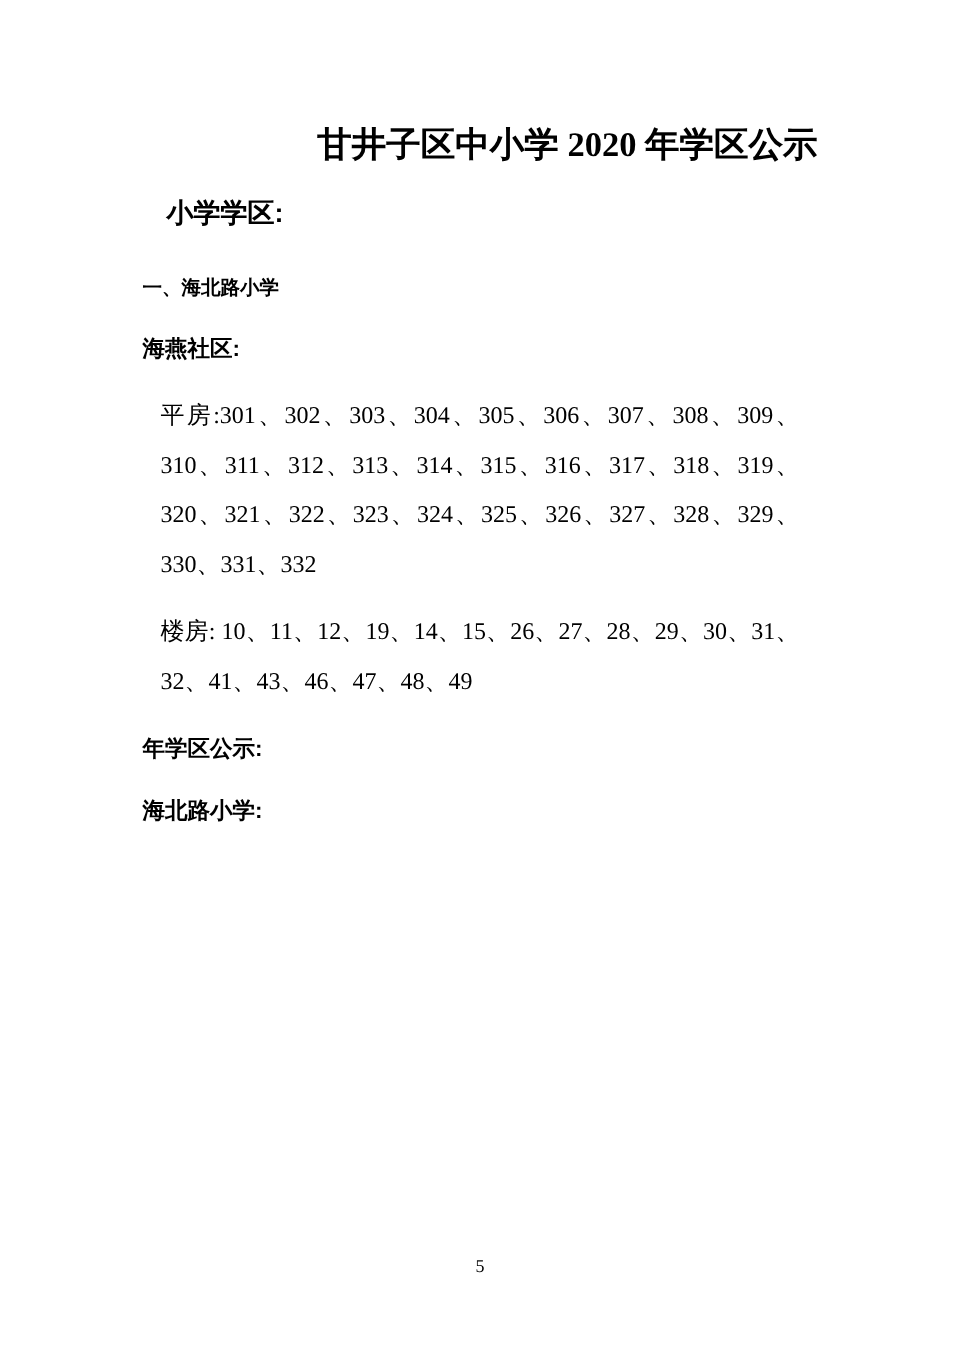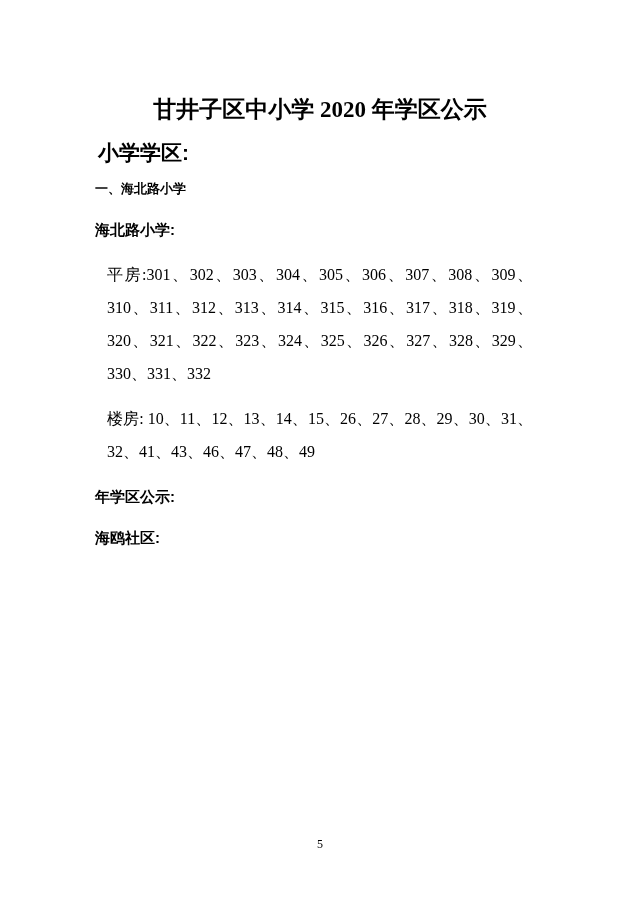--- a/index.html
+++ b/index.html
@@ -12,37 +12,37 @@
     width: 640px;
     height: 906px;
     background: #ffffff;
     color: #000000;
     font-family: "Liberation Serif", "DejaVu Serif", serif;
     box-sizing: border-box;
     padding: 84px 95px 0 95px;
     overflow: hidden;
   }
   .doc-title {
-    text-align: center;
+    text-align: right;
     font-size: 23px;
     font-weight: bold;
     line-height: 26px;
-    margin: 13px;
+    margin: 0;
     font-family: "Liberation Serif", "DejaVu Serif", serif;
   }
   .intro {
     margin: 44px 0 0 0;
     font-size: 16px;
     line-height: 33px;
     text-align: justify;
     text-indent: 2em;
   }
   .section-heading {
-    margin: 3px;
-    font-size: 21px;
+    margin: 16px;
+    font-size: 18px;
     font-weight: bold;
     line-height: 33px;
     font-family: "Liberation Sans", "DejaVu Sans", sans-serif;
   }
   .school-heading {
     margin: 0;
     font-size: 13px;
     font-weight: bold;
     line-height: 33px;
     font-family: "Liberation Sans", "DejaVu Sans", sans-serif;
@@ -79,28 +79,28 @@
 <div class="page">
 
   <h1 class="doc-title">甘井子区中小学 2020 年学区公示</h1>
 
 
   <h2 class="section-heading">小学学区:</h2>
 
   <h3 class="school-heading">一、海北路小学</h3>
 
   <div class="community">
-    <div class="community-name">海北路小学:</div>
+    <div class="community-name">海燕社区:</div>
     <p class="body-line">平房:301、302、303、304、305、306、307、308、309、310、311、312、313、314、315、316、317、318、319、320、321、322、323、324、325、326、327、328、329、330、331、332</p>
-    <p class="body-line">楼房: 10、11、12、13、14、15、26、27、28、29、30、31、32、41、43、46、47、48、49</p>
+    <p class="body-line">楼房: 10、11、12、19、14、15、26、27、28、29、30、31、32、41、43、46、47、48、49</p>
   </div>
 
   <div class="community">
     <div class="community-name">年学区公示:</div>
   </div>
 
   <div class="community">
-    <div class="community-name">海鸥社区:</div>
+    <div class="community-name">海北路小学:</div>
   </div>
 
   <div class="page-number">5</div>
 
 </div>
 
 </body></html>

